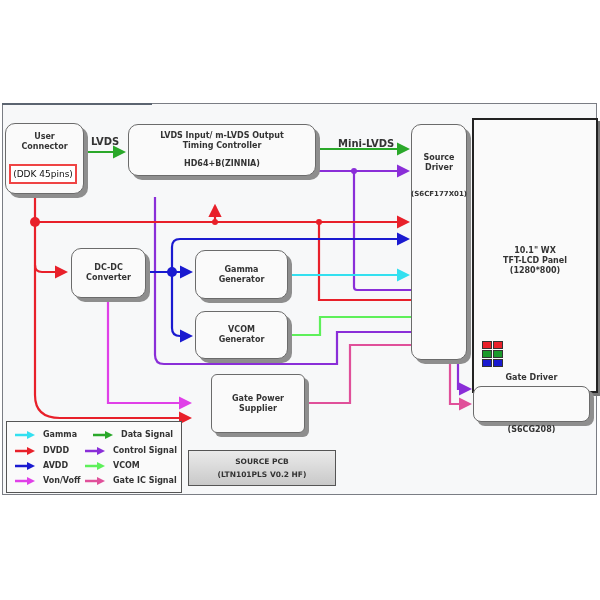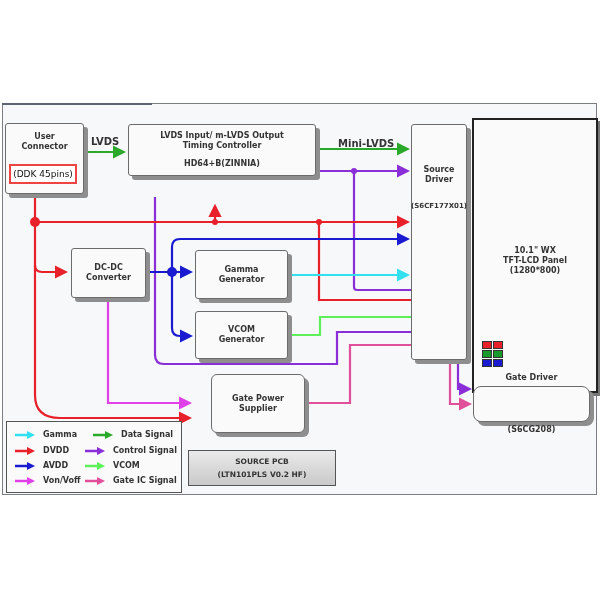--- a/index.html
+++ b/index.html
@@ -3,21 +3,21 @@
 <meta charset="utf-8">
 <style>
   html, body { margin:0; padding:0; background:#ffffff; }
   body { width:600px; height:600px; position:relative; overflow:hidden;
          font-family:"DejaVu Sans", sans-serif; }
   #frame { position:absolute; left:2px; top:103px; width:595px; height:392px;
            background:#f7f8f9; border:1px solid #7a7d84; box-sizing:border-box; }
   #topbar { position:absolute; left:2px; top:103px; width:150px; height:2px; background:#5b6470; }
   svg#wires { position:absolute; left:0; top:0; width:600px; height:600px; }
   .block { position:absolute; background:#fafafa; border:1.5px solid #6b6b6b;
-           border-radius:3px; box-shadow:4px 4px 0 #8e8e8e;
+           border-radius:10px; box-shadow:4px 4px 0 #8e8e8e;
            display:flex; flex-direction:column; align-items:center; justify-content:center;
            text-align:center; font-weight:bold; font-size:8px; color:#333; line-height:10px;
            box-sizing:border-box; }
   .panel { position:absolute; background:#fafafa; border:2px solid #222;
            box-shadow:3px 3px 0 #777; box-sizing:border-box;
            font-weight:bold; font-size:8px; color:#333; text-align:center; line-height:10px; }
   .ddk { position:absolute; left:9px; top:164px; width:68px; height:20px; background:#fff;
          border:2px solid #ef4444; font-size:9px; font-weight:normal; color:#111;
          display:flex; align-items:center; justify-content:center; box-sizing:border-box; }
   .lbl { position:absolute; font-weight:bold; font-size:10px; color:#333; }
@@ -106,21 +106,21 @@
   <span>Connector</span>
 </div>
 <div class="ddk">(DDK 45pins)</div>
 
 <div class="block" style="left:128px;top:124px;width:188px;height:52px;">
   <span>LVDS Input/ m-LVDS Output</span>
   <span>Timing Controller</span>
   <span style="margin-top:8px;">HD64+B(ZINNIA)</span>
 </div>
 
-<div class="block" style="left:411px;top:124px;width:56px;height:236px;justify-content:flex-start;padding-top:40px;">
+<div class="block" style="left:411px;top:124px;width:56px;height:236px;justify-content:flex-start;padding-top:28px;">
   <span>Source</span>
   <span>Driver</span>
   <span style="margin-top:16px;font-size:7px;">(S6CF177X01)</span>
 </div>
 
 <div class="panel" style="left:472px;top:118px;width:126px;height:275px;padding-top:126px;">
   <div>10.1" WX</div>
   <div>TFT-LCD Panel</div>
   <div>(1280*800)</div>
 </div>

